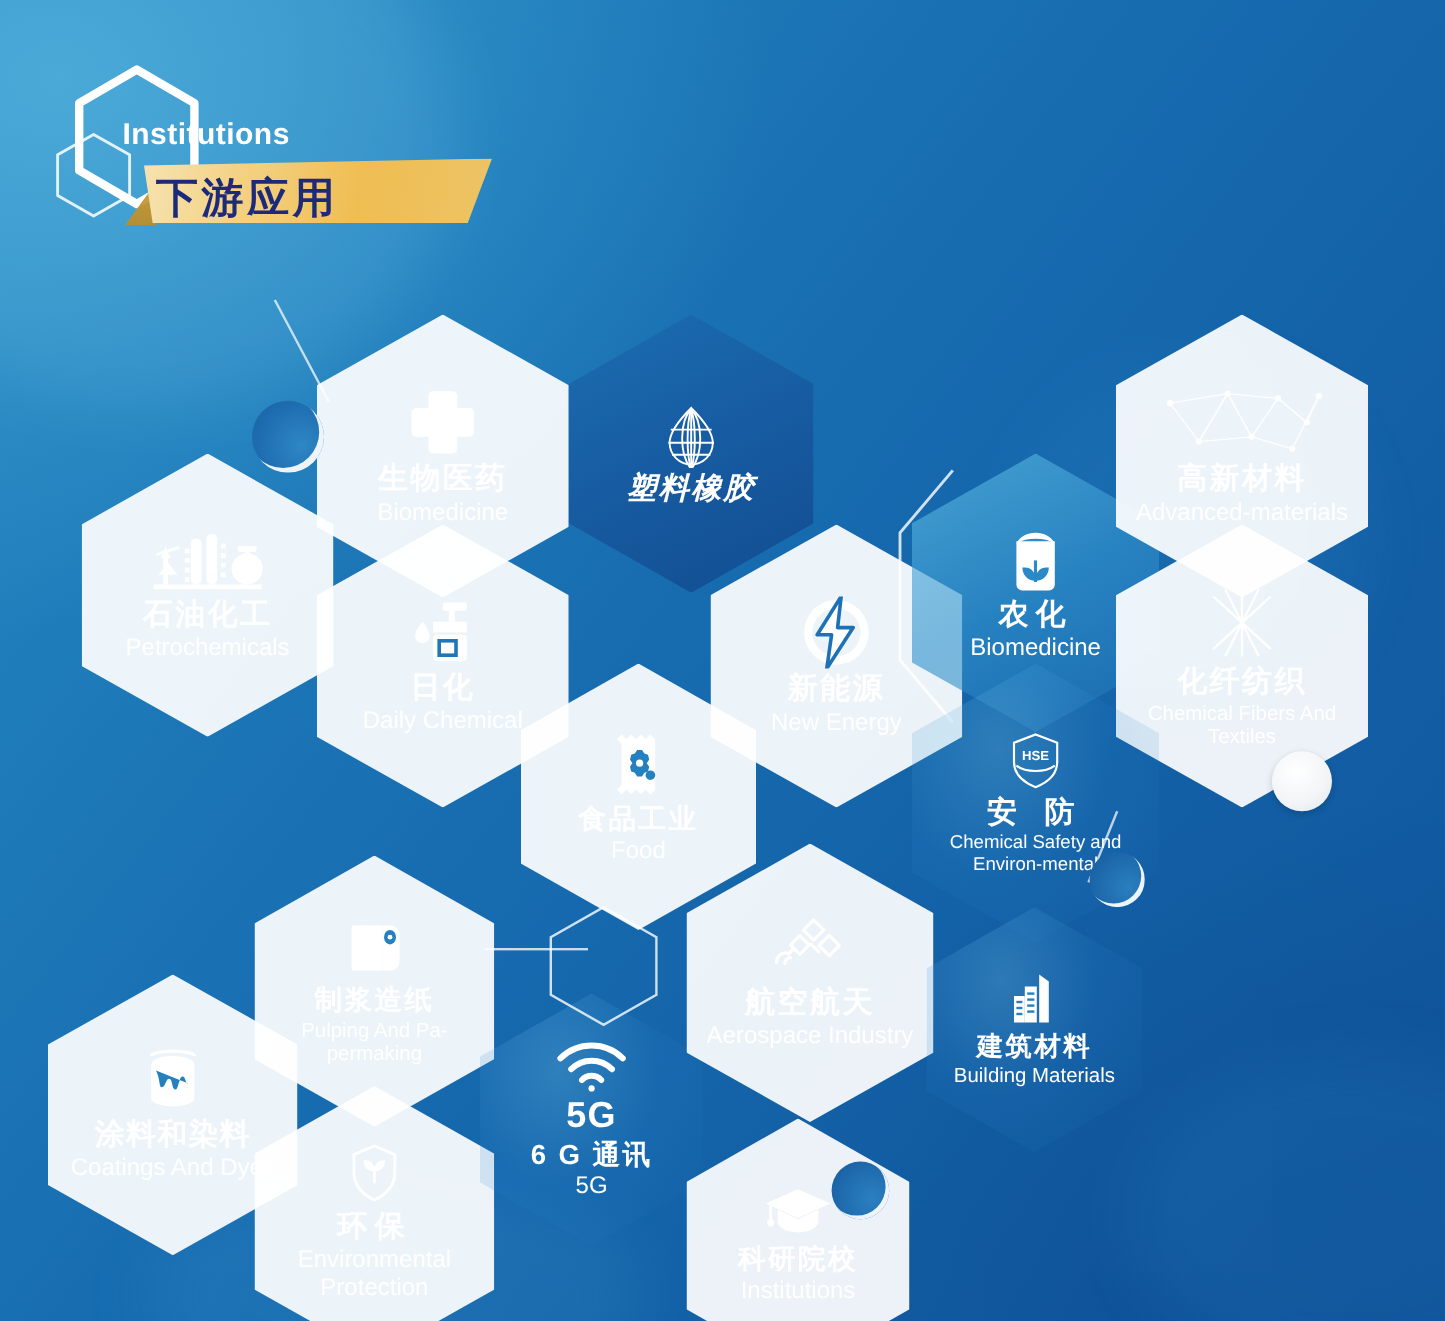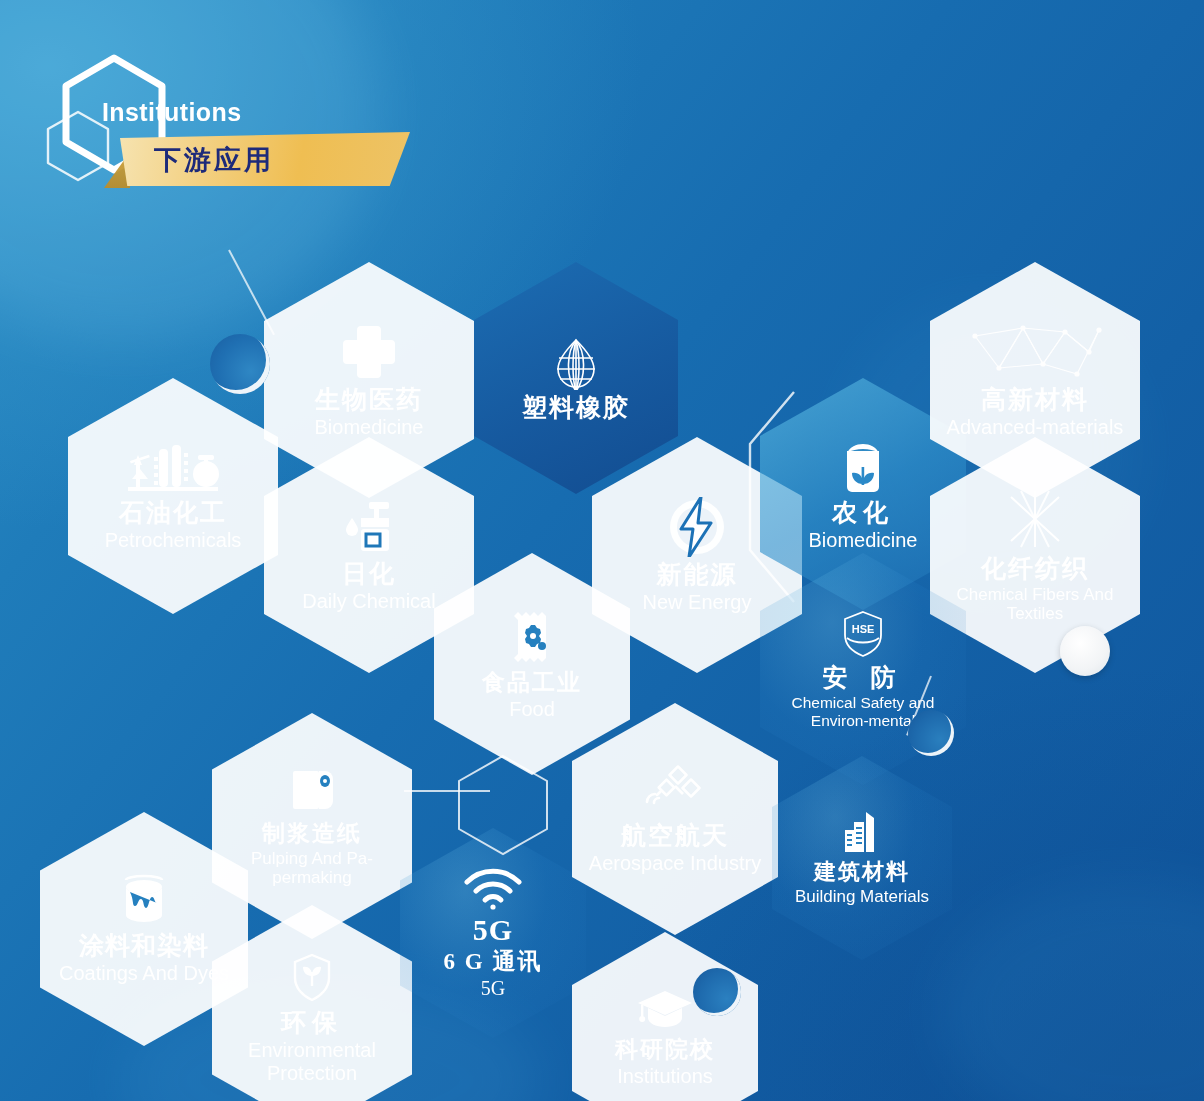--- a/index.html
+++ b/index.html
@@ -32,22 +32,22 @@
     background:linear-gradient(100deg,#f6e3b0 0%,#f3d081 30%,#efbe52 62%,#edc366 100%);
     clip-path:polygon(0 6px,100% 0,93% 100%,2.5% 100%);
   }
   #ribbonTail{
     position:absolute;left:62px;top:100px;width:26px;height:36px;
     background:linear-gradient(180deg,#caa03c,#b98d2c);
     clip-path:polygon(100% 0,100% 100%,0 100%);
     opacity:.95;
   }
   #ribbonText{
-    position:absolute;left:112px;top:90px;
-    font-size:27px;font-weight:bold;color:#1d2a7a;letter-spacing:3px;
+    position:absolute;left:88px;top:90px;
+    font-size:35px;font-weight:bold;color:#1d2a7a;letter-spacing:3px;
   }
 
   
   .hex{
     position:absolute;
     display:flex;flex-direction:column;align-items:center;justify-content:center;
     text-align:center;color:#fff;box-sizing:border-box;
   }
   .hex .clip{
     position:absolute;inset:0;
@@ -158,21 +158,21 @@
       <div class="clipin"></div>
     <div class="inner">
       <svg class="ico" width="60" height="60" viewBox="0 0 60 60" fill="#fff">
         <path d="M22 4h16a4 4 0 014 4v10h10a4 4 0 014 4v16a4 4 0 01-4 4H42v10a4 4 0 01-4 4H22a4 4 0 01-4-4V42H8a4 4 0 01-4-4V22a4 4 0 014-4h10V8a4 4 0 014-4z"></path>
       </svg>
       <div class="cn s-cn-22">生物医药</div>
       <div class="en s-en-18">Biomedicine</div>
     </div>
   </div>
 
-  <div class="hex dark" style="left:474px;top:262px;width:204px;height:232px;">
+  <div class="hex dark" style="left:474px;top:262px;width:204px;height:232px;font-style:italic;">
     <div class="clip"></div>
     <div class="inner">
       <svg class="ico" width="50" height="54" viewBox="0 0 50 54" fill="none" stroke="#fff" stroke-width="1.6">
         <path d="M25 4C13 16 7 25 7 33a18 18 0 0036 0c0-8-6-17-18-29z"></path>
         <path d="M25 5v55M8 22h34M6 33h38M9 43h32"></path>
         <path d="M25 5c-9 9-11 36 0 50 11-14 9-41 0-50z"></path>
         <path d="M25 5c-4 12-4 38 0 50 4-12 4-38 0-50z"></path>
       </svg>
       <div class="cn s-cn-22">塑料橡胶</div>
     </div>
@@ -330,21 +330,21 @@
       <svg class="ico" width="52" height="54" viewBox="0 0 52 54" fill="none" stroke="#fff" stroke-width="2.4">
         <path d="M26 4l17 7v16c0 10-8 18-17 22C17 45 9 37 9 27V11z"></path>
         <path d="M26 35V21"></path>
         <path d="M26 25c-6 0-9-4-9-9 5-1 9 2 9 9zM26 25c6 0 9-4 9-9-5-1-9 2-9 9z" fill="#fff" stroke="none"></path>
       </svg>
       <div class="cn s-cn-22" style="letter-spacing:6px;">环保</div>
       <div class="en s-en-18" style="line-height:1.14;">Environmental Protection</div>
     </div>
   </div>
 
-  <div class="hex softfill" style="left:400px;top:828px;width:186px;height:210px;font-family:Liberation Serif, serif;">
+  <div class="hex softfill" style="left:400px;top:828px;width:186px;height:210px;">
     <div class="clip"></div>
     <div class="inner">
       <svg class="ico" width="62" height="44" viewBox="0 0 62 44" fill="none" stroke="#fff" stroke-width="5" stroke-linecap="round">
         <path d="M5 16a37 37 0 0152 0"></path>
         <path d="M14 25a24 24 0 0134 0"></path>
         <path d="M23 34a11 11 0 0116 0"></path>
         <circle cx="31" cy="41" r="2.6" fill="#fff" stroke="none"></circle>
       </svg>
       <div class="cn" style="font-size:30px;letter-spacing:1px;">5G</div>
       <div class="cn s-cn-21" style="margin-top:3px;">6 G 通讯</div>

